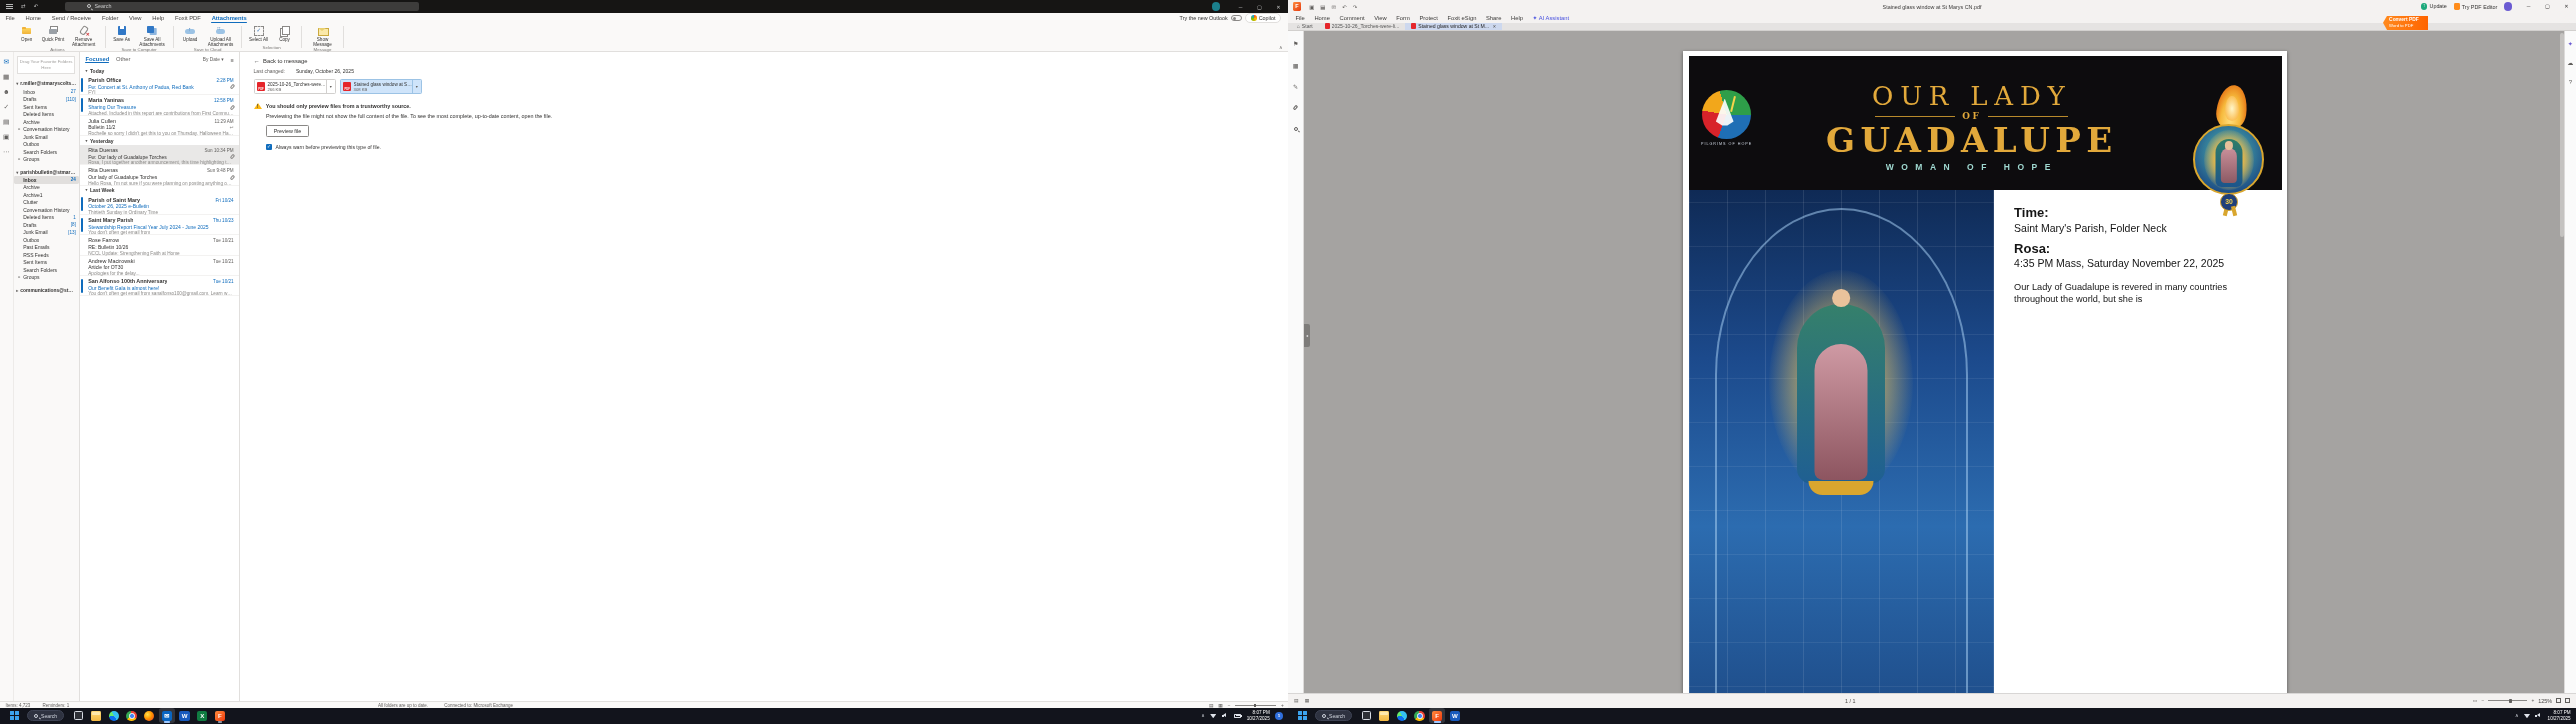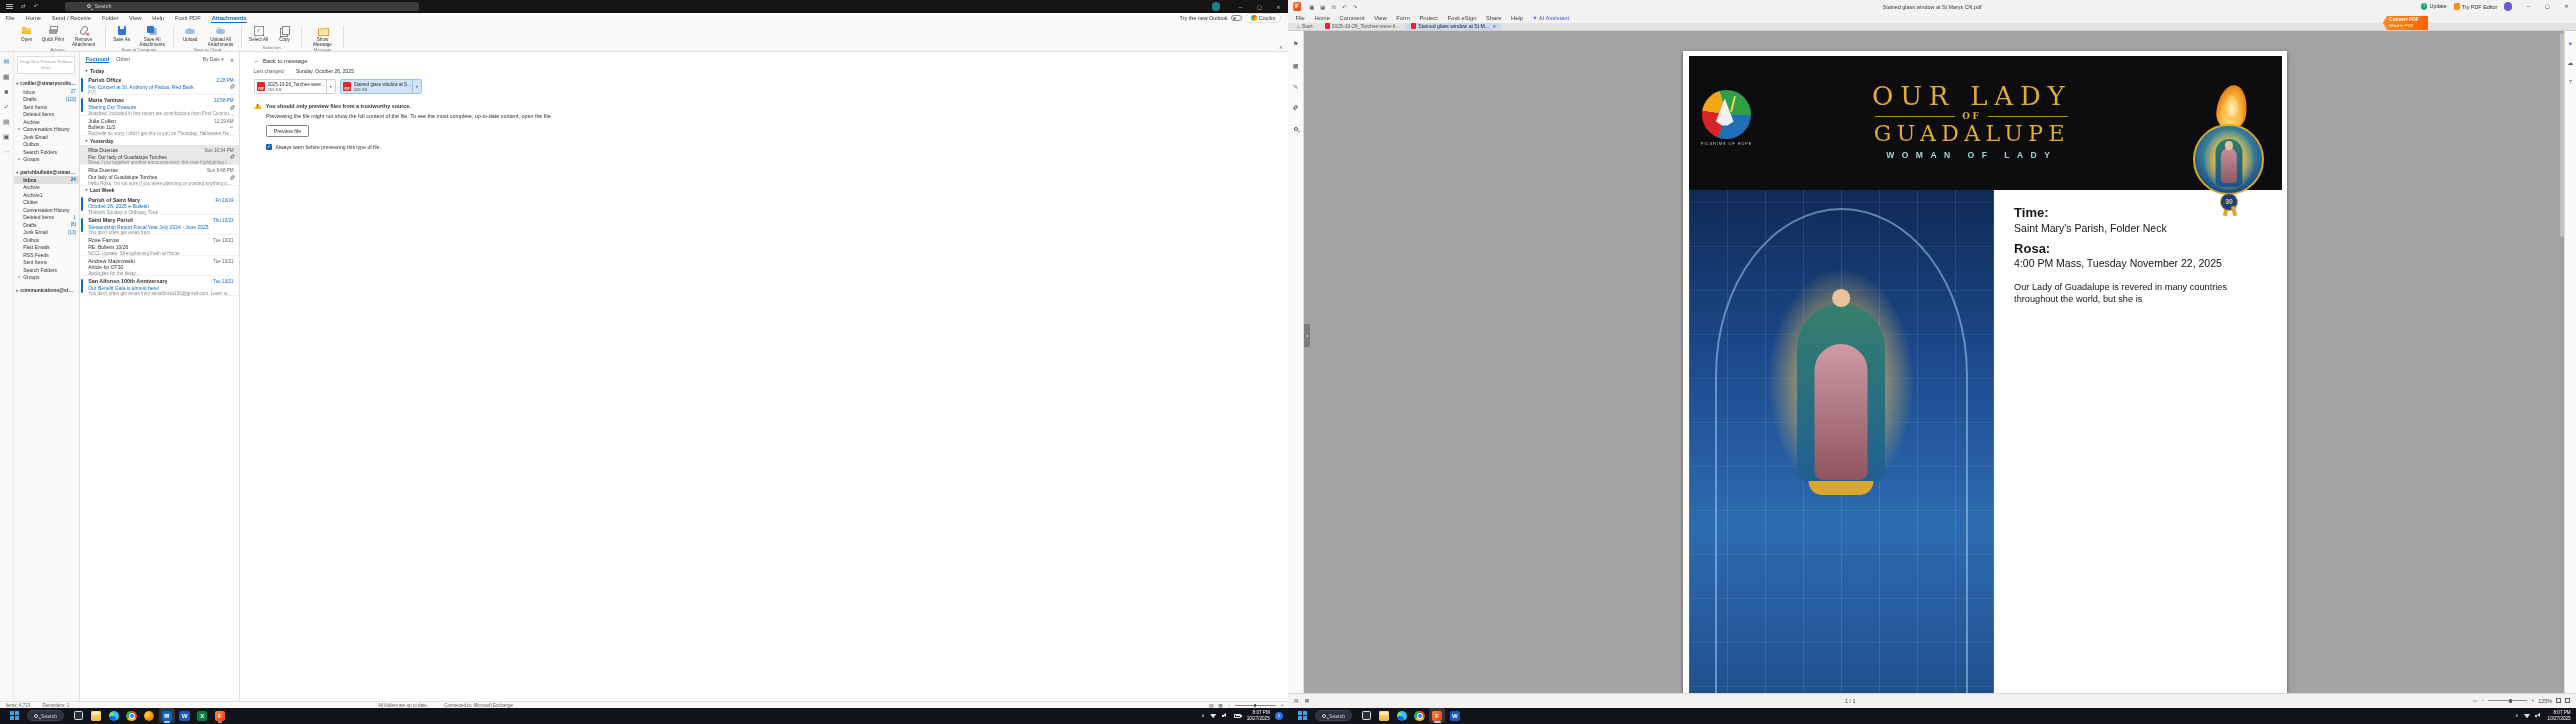--- a/index.html
+++ b/index.html
@@ -216,21 +216,21 @@
 .fl-header{position:relative;height:134px;background:#0d0c0e}
 .fl-date{padding-top:6.1px;text-align:center;color:#fff;font-family:"DejaVu Serif",serif;font-weight:bold;font-size:15.7px;letter-spacing:0.7px}
 .jubilee{position:absolute;left:13.6px;top:34px;width:49px;height:49px;border-radius:50%;background:conic-gradient(from 200deg,#d8232a 0 22%,#f2a71b 22% 40%,#2e9e49 40% 70%,#1f6fb5 70% 100%)}
 .jubilee::before{content:"";position:absolute;left:13.6px;top:8.2px;width:17.7px;height:27px;background:#fdfdfd;clip-path:polygon(50% 0,100% 85%,65% 100%,35% 100%,0 85%);opacity:.92}
 .jubilee::after{content:"";position:absolute;left:30px;top:5.4px;width:2px;height:16.3px;background:#f6d34c;transform:rotate(14deg)}
 .jub-caption{position:absolute;left:5.4px;top:86px;width:65px;text-align:center;color:#cfd6e2;font-size:3.7px;letter-spacing:1px}
 .fl-title{position:absolute;left:78px;right:105px;top:27px;text-align:center;color:#e2a93b;font-family:"DejaVu Serif",serif}
 .fl-t1{font-size:26px;font-weight:normal;letter-spacing:6.8px;line-height:1}
 .fl-of{display:flex;align-items:center;gap:6.8px;justify-content:center;margin:2px 0;font-size:8.8px;letter-spacing:2.7px;font-weight:bold}
 .fl-of::before,.fl-of::after{content:"";height:0.7px;width:80px;background:#b98a2c}
-.fl-t2{font-size:22px;font-weight:normal;letter-spacing:5.4px;line-height:1}
+.fl-t2{font-size:34px;font-weight:bold;letter-spacing:5.4px;line-height:1}
 .fl-sub{margin-top:4.8px;font-size:8.5px;letter-spacing:7.5px;color:#9fd8d0;font-weight:bold;font-family:"Liberation Sans",sans-serif}
 .flame{position:absolute;right:35px;top:29px;width:30px;height:45px}
 .flame::before{content:"";position:absolute;inset:0;background:radial-gradient(ellipse at 50% 75%,#ffdf7e 0%,#f6b93c 45%,#e67817 75%,#b34d10 100%);border-radius:50% 50% 50% 50%/62% 62% 38% 38%;transform:rotate(8deg)}
 .flame::after{content:"";position:absolute;left:8.2px;top:11px;width:13.6px;height:24.5px;background:radial-gradient(#fff6c9,#f9a825);border-radius:50% 50% 50% 50%/60% 60% 40% 40%}
 .fl-banner{position:absolute;left:0;right:0;top:112px;height:22.5px;background:linear-gradient(#8c1515,#6e0e0e);z-index:2;display:flex;align-items:center}
 .fl-banner-text{width:381px;margin-left:41px;text-align:center;color:#f0c04a;font-weight:bold;font-size:10.2px;line-height:1.1;font-family:"DejaVu Serif",serif;letter-spacing:0.7px}
 .g-badge{position:absolute;right:17.7px;top:68px;width:71px;height:71px;border-radius:50%;background:radial-gradient(circle at 50% 40%,#8fd0c3 0%,#3c8ea0 35%,#1e4f86 75%,#143a66 100%);border:2px solid #d9a62e;z-index:4}
 .gb-halo{position:absolute;left:50%;top:50%;transform:translate(-50%,-50%);width:50px;height:60px;background:radial-gradient(ellipse,#f2dd9a 0%,#dfb54e 40%,rgba(223,181,78,0) 75%);border-radius:50%}
 .gb-mantle{position:absolute;left:50%;top:12.3px;transform:translateX(-50%);width:27px;height:48px;background:linear-gradient(#2f7d68,#1c558c);border-radius:13.6px 13.6px 6.1px 6.1px}
 .gb-robe{position:absolute;left:50%;top:22px;transform:translateX(-50%);width:16.3px;height:35px;background:linear-gradient(#c9909a,#8d5a64);border-radius:8.2px 8.2px 4.1px 4.1px}
@@ -846,21 +846,21 @@
 
         <div class="pdf-page">
           <div class="flyer">
             <div class="fl-header">
               <div class="jubilee"></div>
               <div class="jub-caption">PILGRIMS OF HOPE</div>
               <div class="fl-title">
                 <div class="fl-t1">OUR LADY</div>
                 <div class="fl-of">OF</div>
                 <div class="fl-t2">GUADALUPE</div>
-                <div class="fl-sub">WOMAN OF LADY</div>
+                <div class="fl-sub">WOMAN OF HOPE</div>
               </div>
               <div class="flame"></div>
             </div>
             <div class="g-badge">
               <div class="gb-halo"></div>
               <div class="gb-mantle"></div>
               <div class="gb-robe"></div>
               <div class="gb-face"></div>
             </div>
             <div class="badge30">
@@ -873,21 +873,21 @@
                 <div class="gl-mantle"></div>
                 <div class="gl-robe"></div>
                 <div class="gl-face"></div>
                 <div class="gl-crescent"></div>
 
               </div>
               <div class="fl-text">
                 <div class="fl-h">Time:</div>
                 <div class="fl-v">Saint Mary's Parish, Folder Neck</div>
                 <div class="fl-h">Rosa:</div>
-                <div class="fl-v">4:00 PM Mass, Tuesday November 22, 2025</div>
+                <div class="fl-v">4:35 PM Mass, Saturday November 22, 2025</div>
                 <div class="fl-p">Our Lady of Guadalupe is revered in many countries throughout the world, but she is</div>
               </div>
             </div>
           </div>
         </div>
       </div>
 
       <div class="fx-status">
         <div class="fx-st-left">
           <span class="viewic">▤</span>

